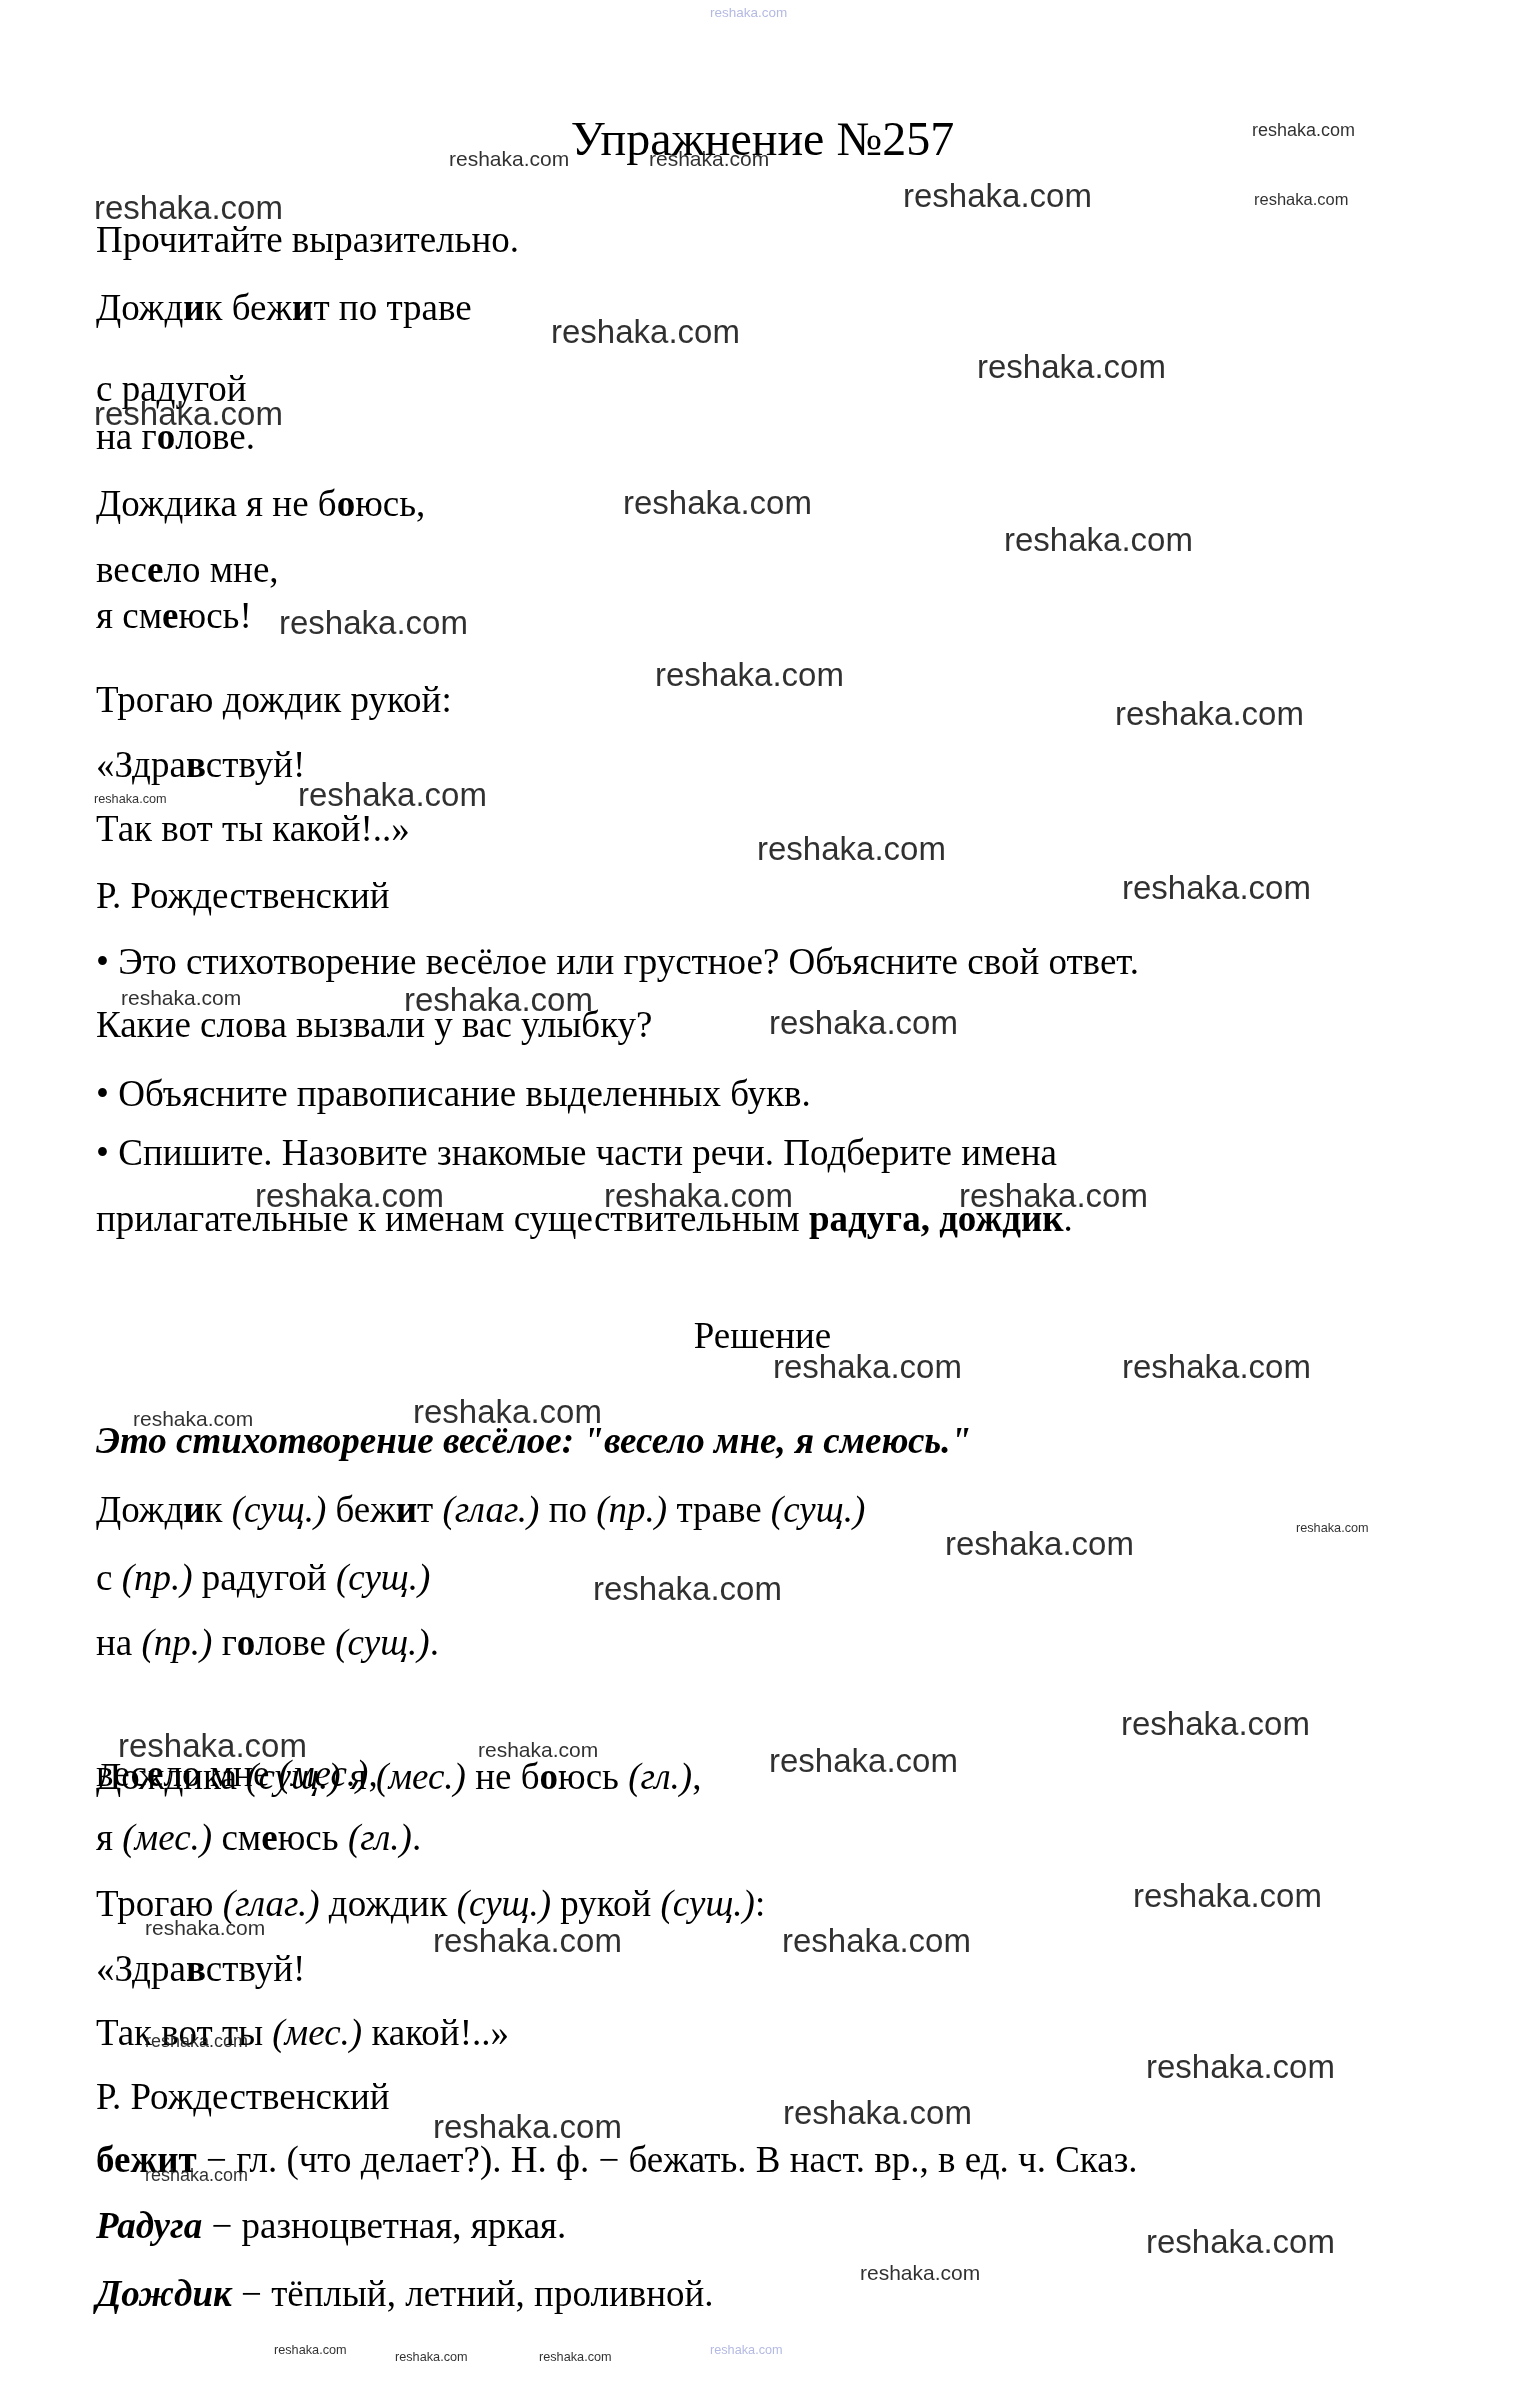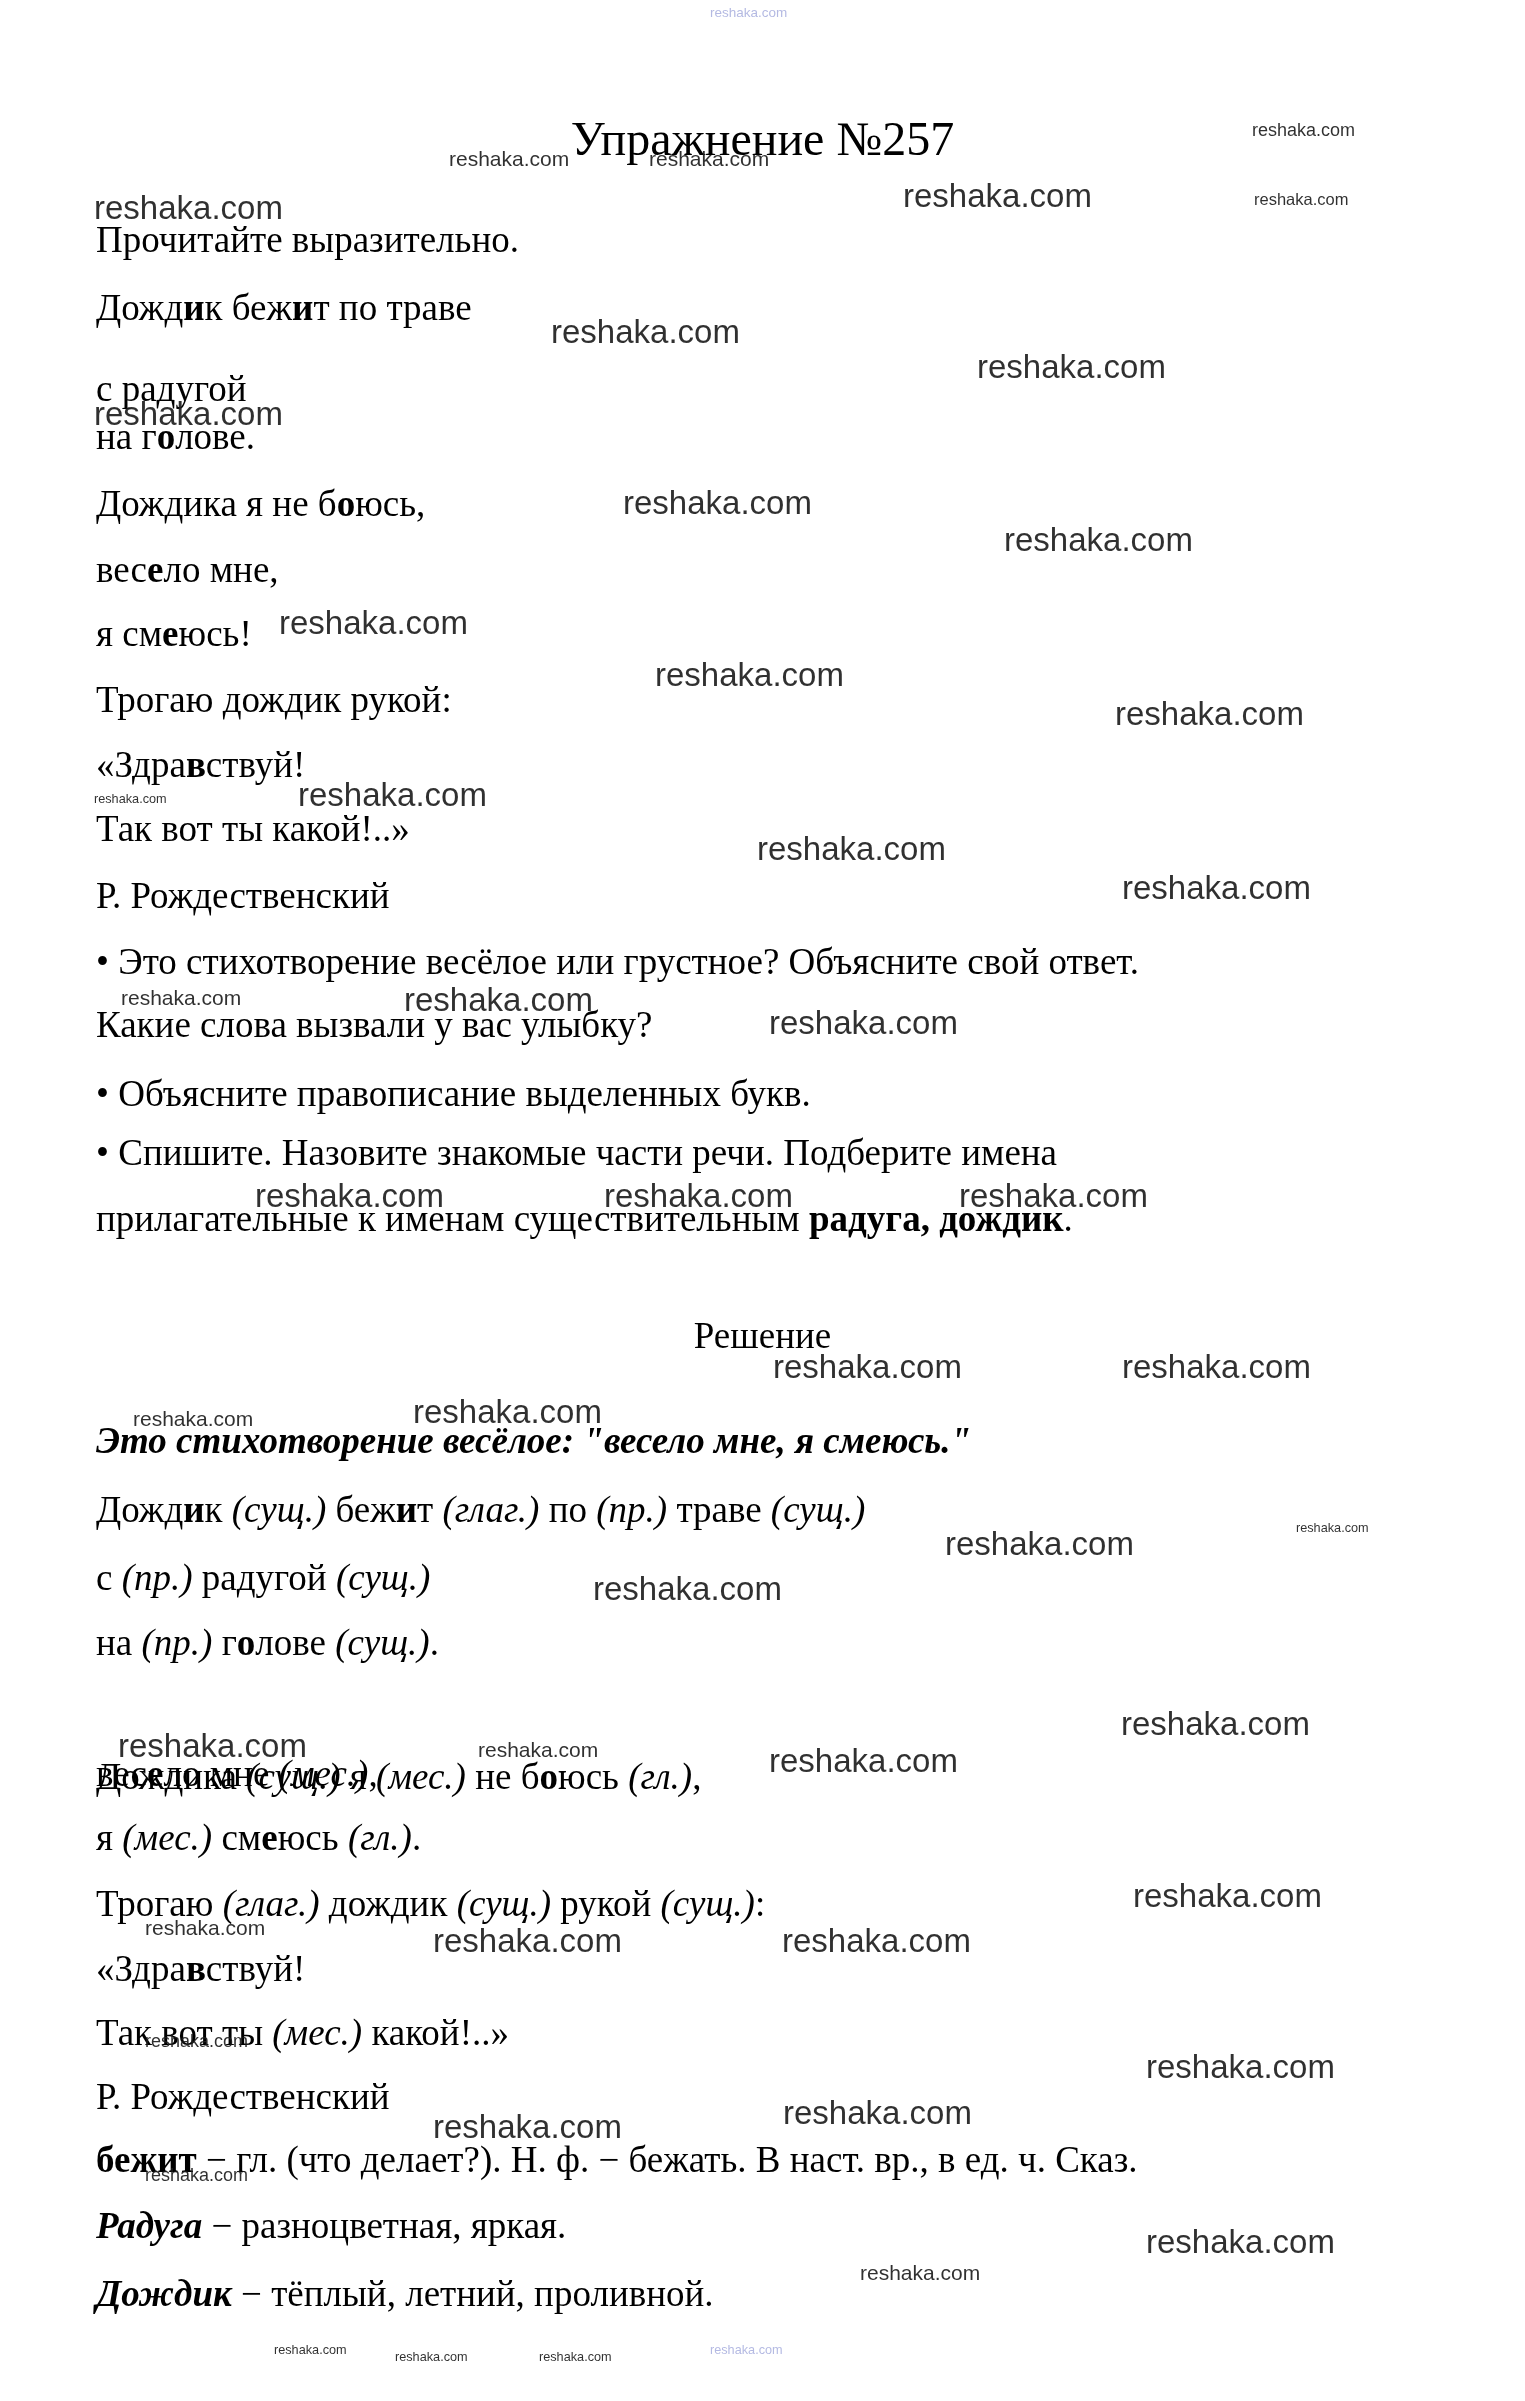--- a/index.html
+++ b/index.html
@@ -36,21 +36,21 @@
 <div class="page">
 
   <h1 class="title">Упражнение №257</h1>
 
   <p class="line" style="top:219px"><span>Прочитайте выразительно.</span></p>
   <p class="line" style="top:287px"><span>Дожд</span><span class="b">и</span><span>к беж</span><span class="b">и</span><span>т по траве</span></p>
   <p class="line" style="top:368px"><span>с радугой</span></p>
   <p class="line" style="top:416px"><span>на г</span><span class="b">о</span><span>лове.</span></p>
   <p class="line" style="top:483px"><span>Дождика я не б</span><span class="b">о</span><span>юсь,</span></p>
   <p class="line" style="top:549px"><span>вес</span><span class="b">е</span><span>ло мне,</span></p>
-  <p class="line" style="top:613px"><span>я см</span><span class="b">е</span><span>юсь!</span></p>
+  <p class="line" style="top:595px"><span>я см</span><span class="b">е</span><span>юсь!</span></p>
   <p class="line" style="top:679px"><span>Трогаю дождик рукой:</span></p>
   <p class="line" style="top:744px"><span>«Здра</span><span class="b">в</span><span>ствуй!</span></p>
   <p class="line" style="top:808px"><span>Так вот ты какой!..»</span></p>
   <p class="line" style="top:875px"><span>Р. Рождественский</span></p>
   <p class="line" style="top:941px"><span>• Это стихотворение весёлое или грустное? Объясните свой ответ.</span></p>
   <p class="line" style="top:1073px"><span>• Объясните правописание выделенных букв.</span></p>
   <p class="line" style="top:1004px"><span>Какие слова вызвали у вас улыбку?</span></p>
   <p class="line" style="top:1132px"><span>• Спишите. Назовите знакомые части речи. Подберите имена</span></p>
   <p class="line" style="top:1198px"><span>прилагательные к именам существительным </span><span class="b">радуга, дождик</span><span>.</span></p>
 

